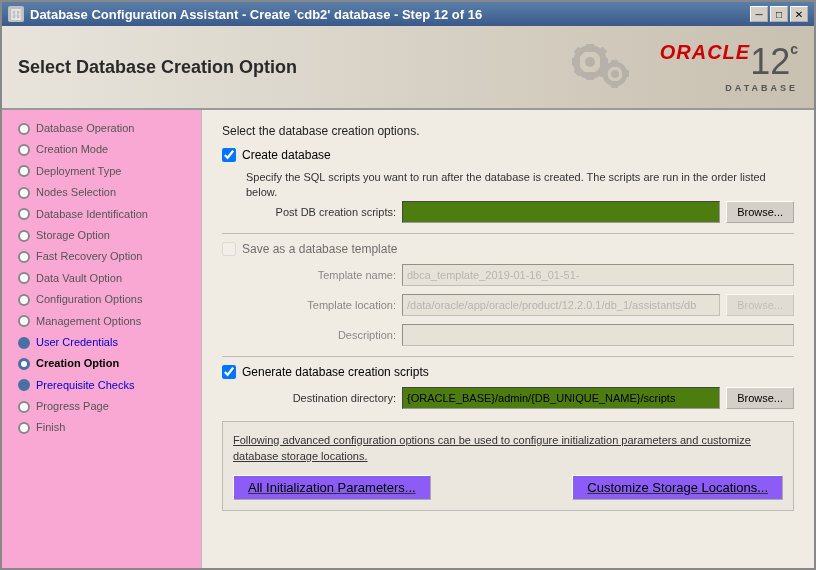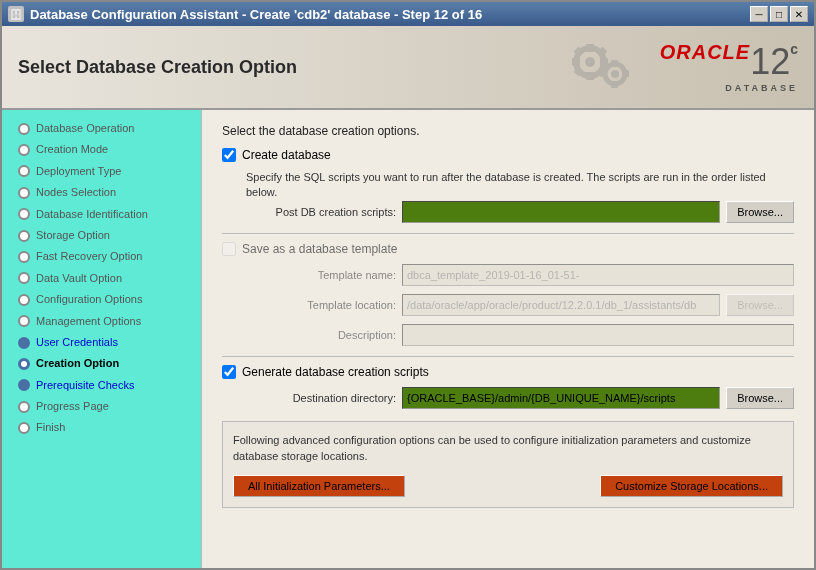--- a/index.html
+++ b/index.html
@@ -122,21 +122,21 @@
     .main-content {
       display: flex;
       flex: 1;
       overflow: hidden;
       background: #d4d0c8;
     }
 
     
     .sidebar {
       width: 200px;
-      background: #5eead4;
+      background: #f9a8d4;
       border-right: 1px solid #bbb;
       padding: 8px 0;
       flex-shrink: 0;
       overflow-y: auto;
     }
 
     .sidebar-item {
       display: flex;
       align-items: center;
       padding: 3px 8px 3px 16px;
@@ -276,33 +276,34 @@
 
     
     .advanced-section {
       margin-top: 12px;
       padding: 10px;
       background: #ebe7df;
       border: 1px solid #bbb;
       font-size: 11px;
       color: #333;
       line-height: 1.5;
+      text-decoration: underline;
     }
 
     .advanced-buttons {
       display: flex;
       justify-content: space-between;
       margin-top: 10px;
     }
 
     .adv-btn {
       padding: 4px 14px;
-      background: #c2410c;
+      background: #8b5cf6;
       border: 1px outset #fff;
-      font-size: 11px;
+      font-size: 13px;
       cursor: pointer;
     }
   </style>
 </head>
 <body>
 
 <div class="window">
 
   <div class="title-bar">
     <div class="title-bar-left">

